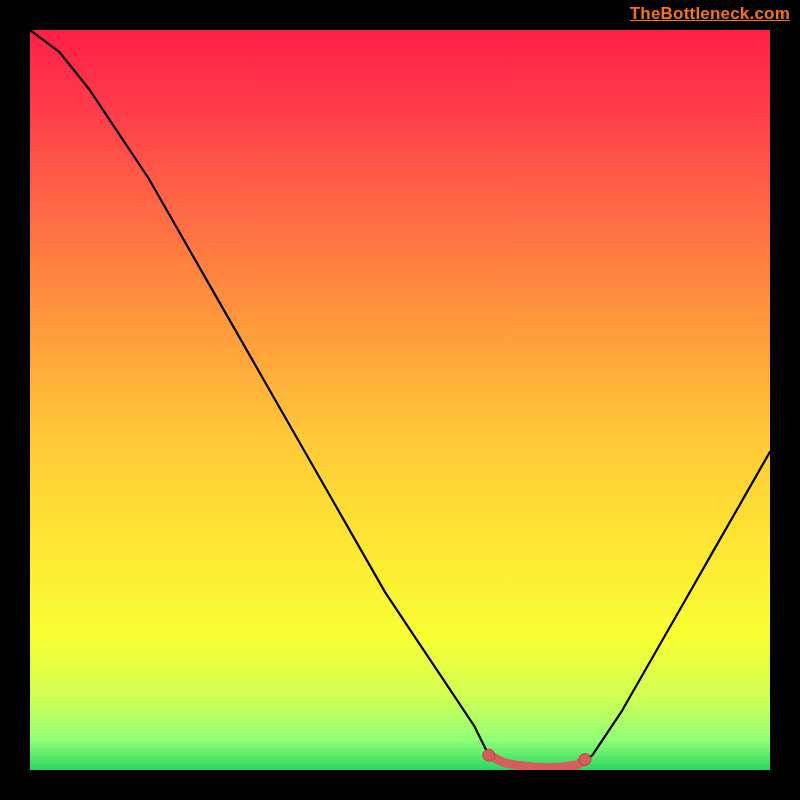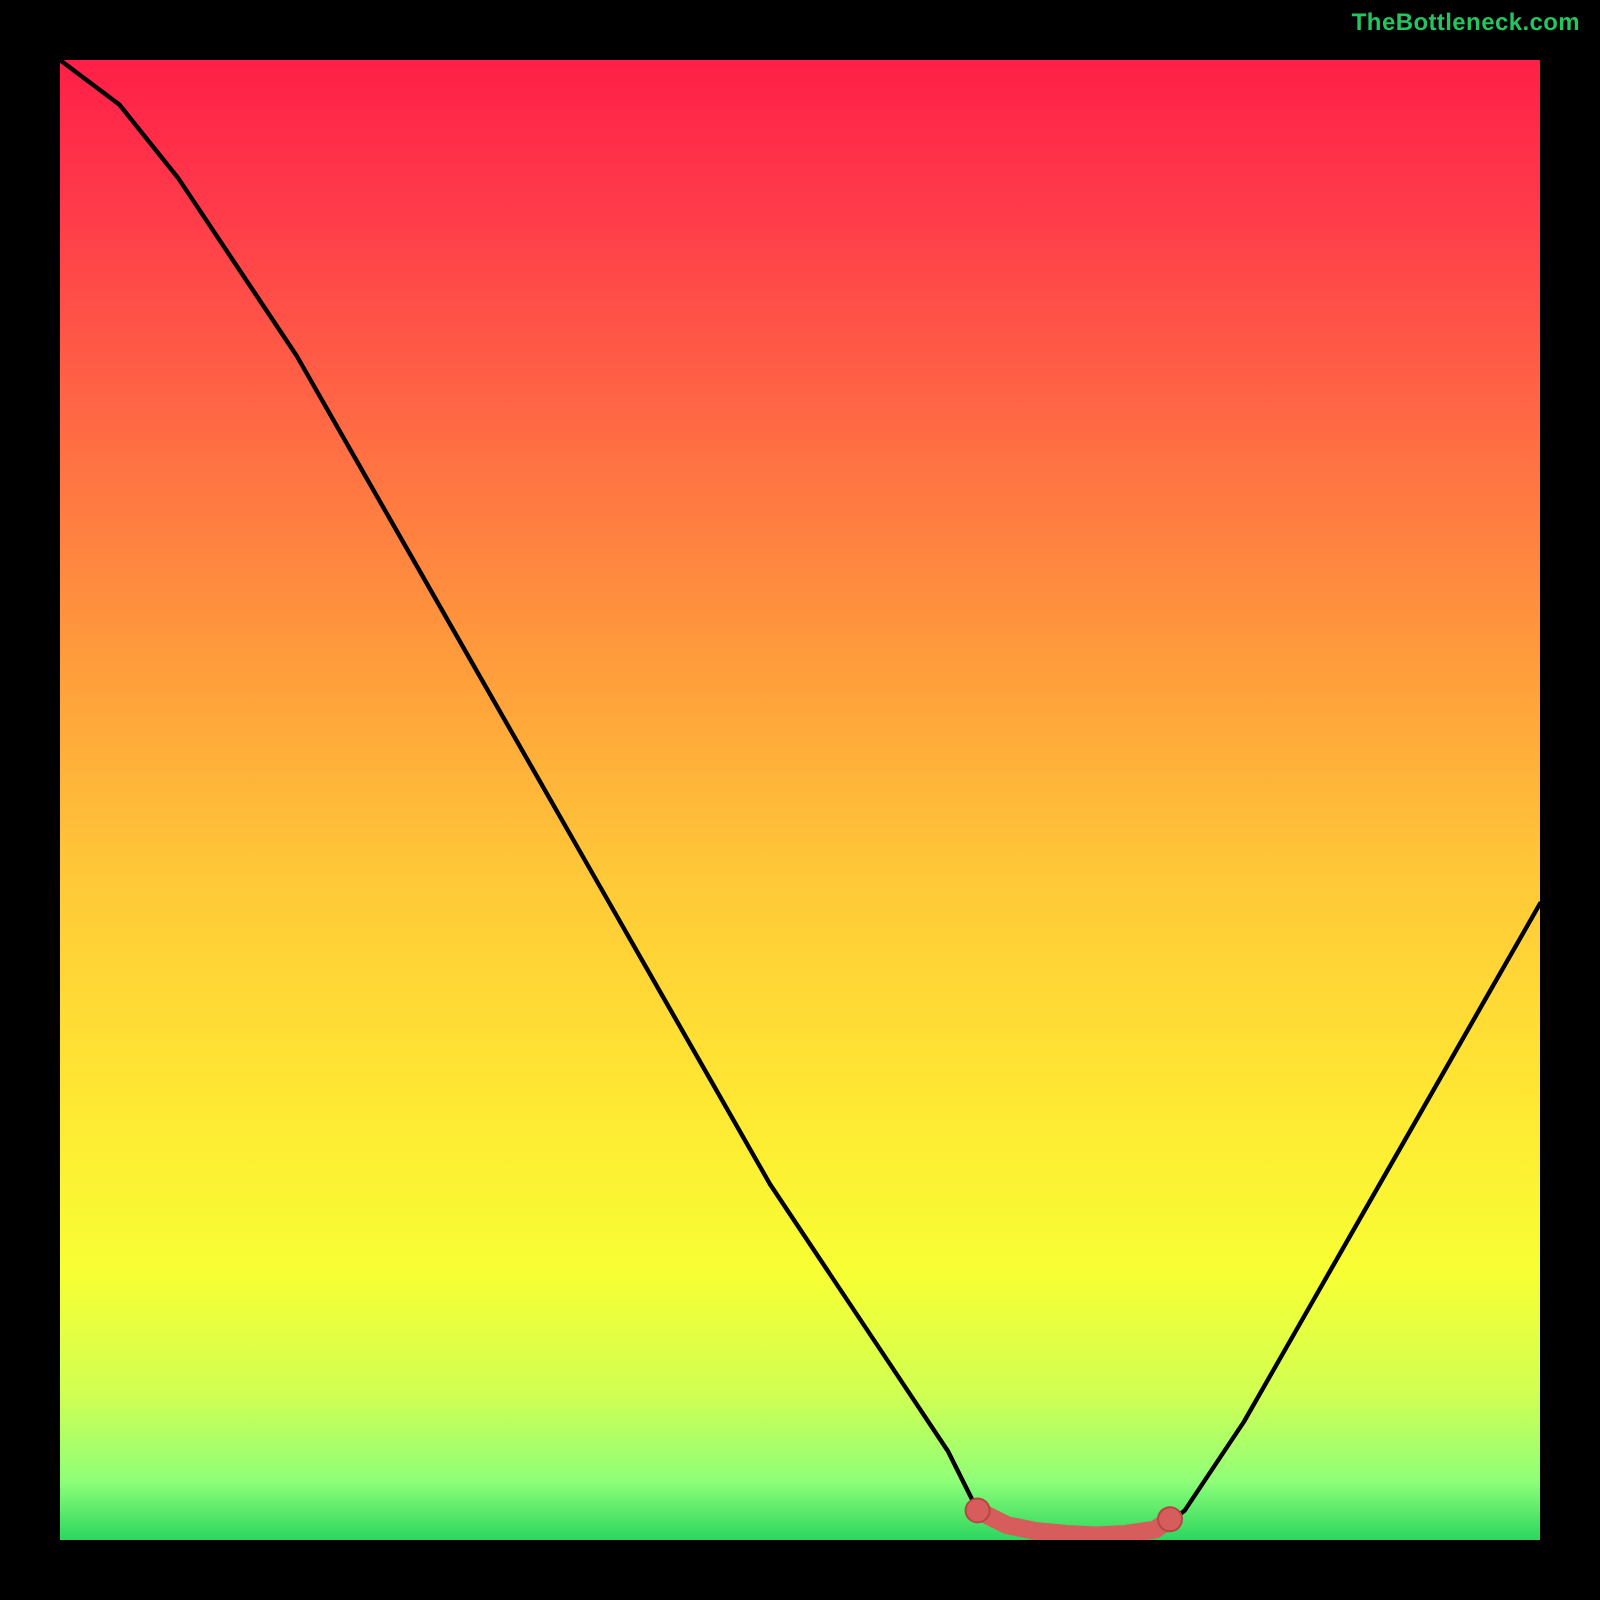--- a/index.html
+++ b/index.html
@@ -26,25 +26,26 @@
   }
   .gradient {
     position: absolute;
     inset: 0;
   }
   .watermark {
     position: absolute;
     top: 4px;
     right: 10px;
     font-family: Arial, Helvetica, sans-serif;
-    font-size: 12px;
+    font-size: 17px;
     font-weight: bold;
-    color: #22c55e;
+    color: #f97316;
     letter-spacing: 0.2px;
     user-select: none;
+    text-decoration: underline;
   }
   svg {
     position: absolute;
     inset: 0;
   }
 </style>
 </head>
 <body>
 
 <div class="frame">

